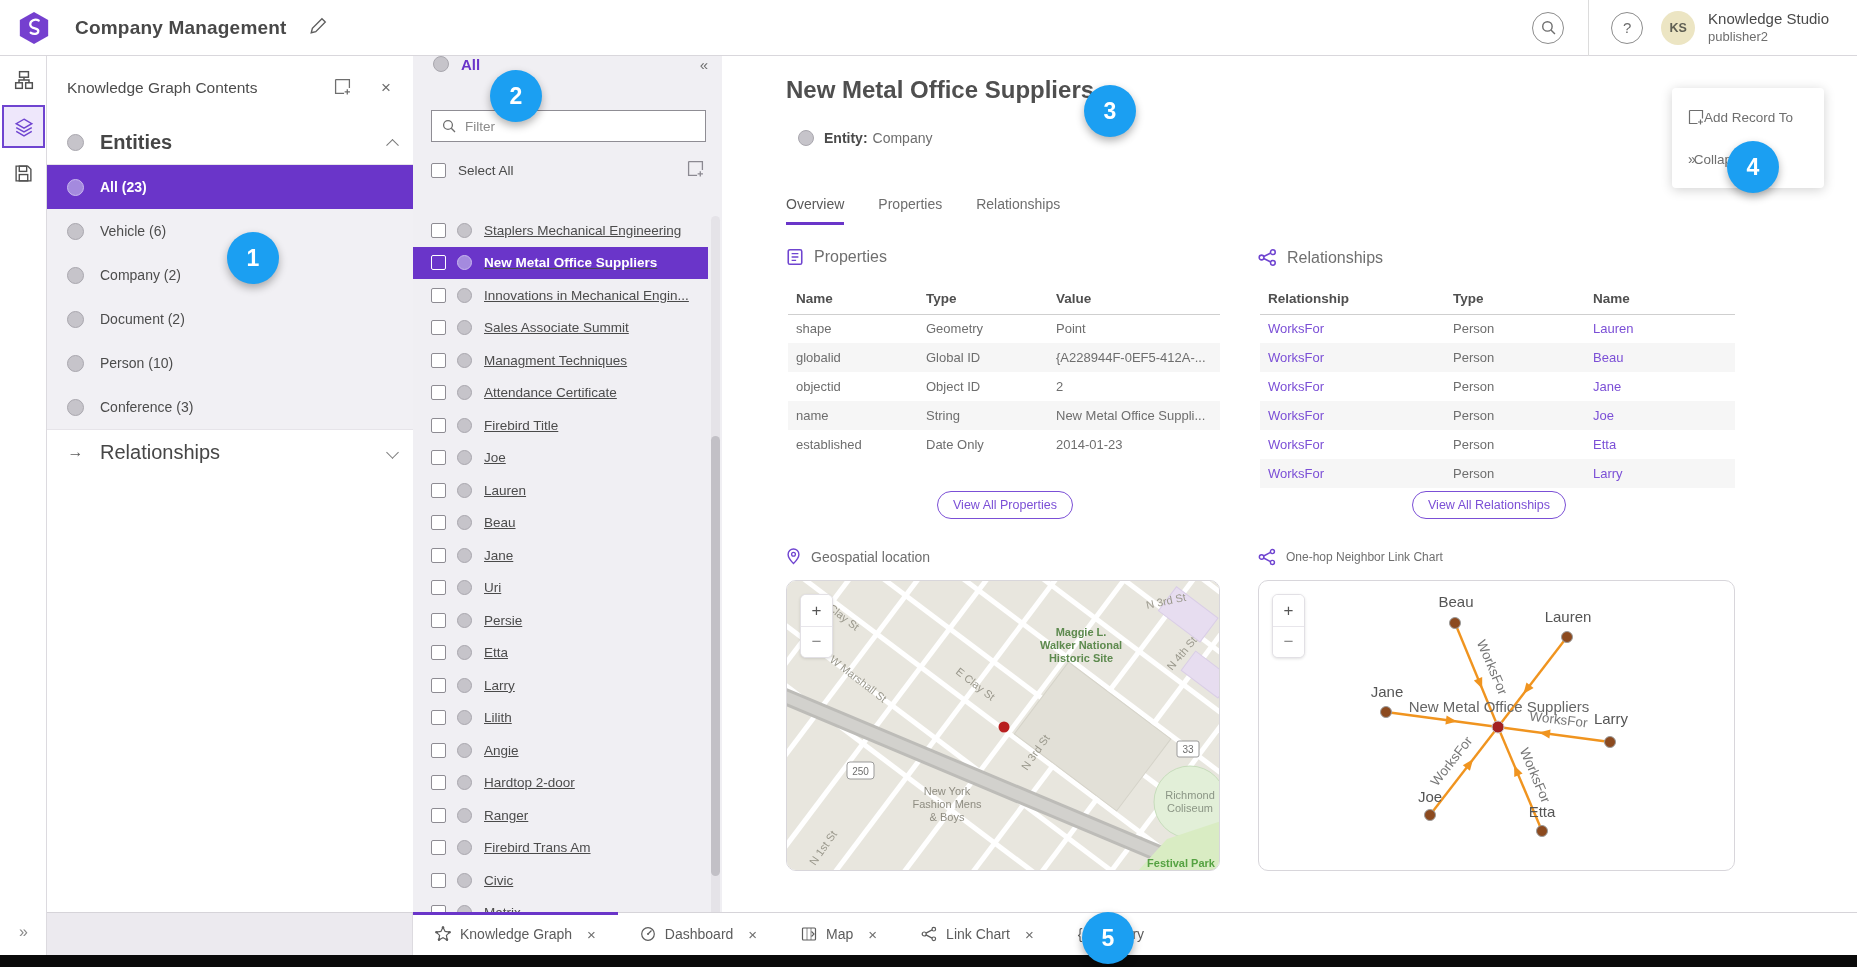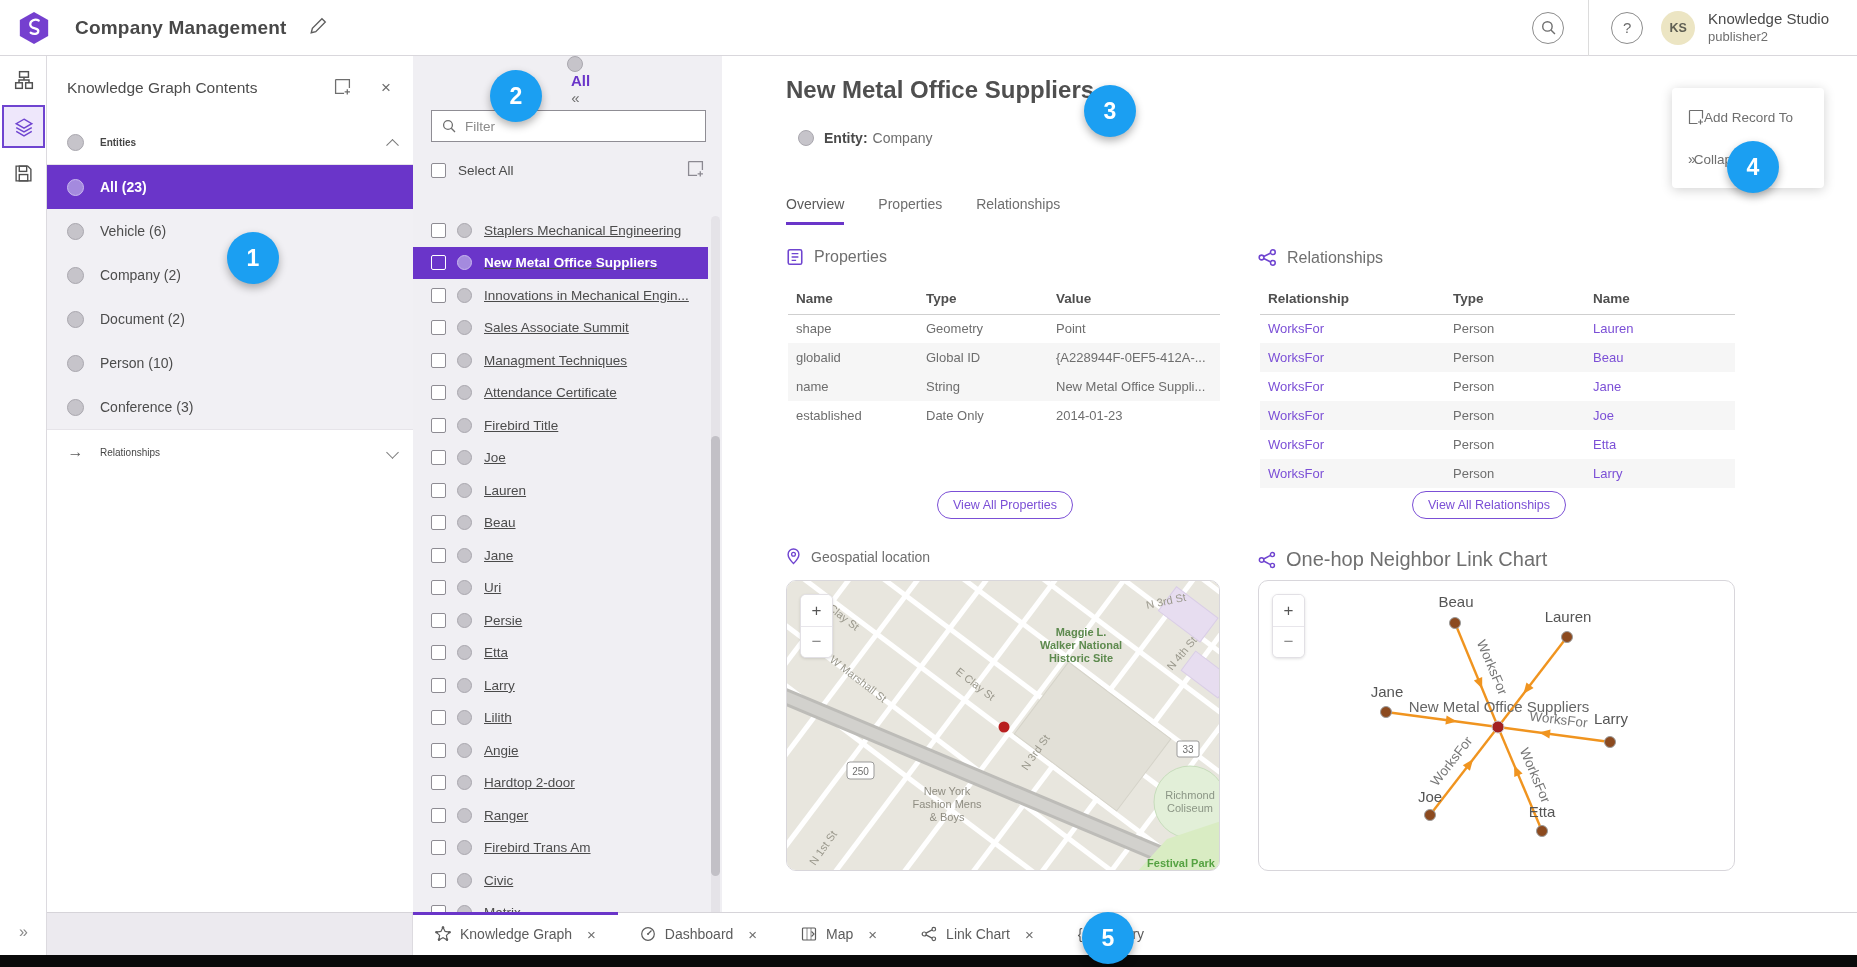--- a/index.html
+++ b/index.html
@@ -32,37 +32,37 @@
   .rail-expand { position:absolute; left:0; bottom:14px; width:47px; text-align:center; color:#8a8a8a;
                  font-size:16px; background:none; border:none; cursor:pointer; }
 
   
   .contents { position:absolute; left:47px; top:56px; width:366px; height:856px; background:#fff; z-index:10; }
   .contents-hdr { height:64px; display:flex; align-items:center; padding:0 18px 0 20px; }
   .contents-title { font-size:15.5px; color:#4c4c4c; flex:0 0 auto; }
   .contents-hdr .spacer { flex:1; }
   .icon-btn { background:none; border:none; color:#6e6e6e; cursor:pointer; padding:4px; }
   .sec-row { height:44px; display:flex; align-items:center; padding:0 16px 0 20px; background:#fff; cursor:pointer; }
-  .sec-label { font-size:10px; color:#464646; margin-left:16px; }
+  .sec-label { font-size:20px; color:#464646; margin-left:16px; }
   .sec-row .spacer { flex:1; }
   .circ { width:17px; height:17px; border-radius:50%; background:#c6c4ca; border:1px solid #a9a7ae; flex:0 0 auto; }
   .chev { width:9px; height:9px; border-right:1.6px solid #7a7a7a; border-bottom:1.6px solid #7a7a7a; display:inline-block; }
   .chev.up { transform:rotate(-135deg) translate(-2px,-2px); }
   .chev.down { transform:rotate(45deg); }
   .ent-list { background:#f1f0f4; border-top:1px solid #e6e4e9; border-bottom:1px solid #e6e4e9; }
   .ent-row { height:44px; display:flex; align-items:center; padding:0 20px; cursor:pointer; }
   .ent-row .ent-label { font-size:14px; color:#4c4c4c; margin-left:16px; }
   .ent-row.sel { background:#6a35c9; }
   .ent-row.sel .ent-label { color:#fff; font-weight:bold; }
   .ent-row.sel .circ { background:#a48ade; border-color:#c9b8ef; }
   .rel-arrow { font-size:16px; color:#5c5c5c; width:17px; text-align:center; }
 
   
   .records { position:absolute; left:413px; top:56px; width:309px; height:856px; background:#f0eff3; z-index:10; overflow:hidden; }
-  .rec-hdr { height:50px; display:flex; align-items:center; padding:0 16px 0 30px;flex-direction:column; }
+  .rec-hdr { height:50px; display:flex; align-items:flex-start; padding:0 16px 0 20px; }
   .rec-all { font-size:15px; font-weight:bold; color:#6a35c9; margin-left:12px; }
   .rec-hdr .spacer { flex:1; }
   .collapse-ic { color:#6e6e6e; font-size:15px; letter-spacing:-2px; background:none; border:none; cursor:pointer; }
   .filter-box { margin:4px 16px 0 18px; height:32px; background:#fff; border:1px solid #8f8d94;
                 display:flex; align-items:center; padding:0 10px; }
   .filter-box input { border:none; outline:none; font-size:13.5px; color:#4a4a4a; margin-left:9px; width:200px;
                       font-family:"Liberation Sans",sans-serif; background:transparent; }
   .filter-box input::placeholder { color:#8b8b8b; }
   .selall-row { height:40px; display:flex; align-items:center; padding:0 14px 0 18px; margin-top:8px; }
   .cbx { width:15px; height:15px; border:1px solid #8e8c93; background:#fff; border-radius:2px; flex:0 0 auto; }
@@ -442,20 +442,25 @@
       <tbody id="props-body">
           <tr class="">
      <td>shape</td>
      <td>Geometry</td>
      <td>Point</td>
    </tr>
           <tr class="stripe">
      <td>globalid</td>
      <td>Global ID</td>
      <td>{A228944F-0EF5-412A-...</td>
+   </tr>
+          <tr class="">
+     <td>objectid</td>
+     <td>Object ID</td>
+     <td>2</td>
    </tr>
           <tr class="stripe">
      <td>name</td>
      <td>String</td>
      <td>New Metal Office Suppli...</td>
    </tr>
           <tr class="">
      <td>established</td>
      <td>Date Only</td>
      <td>2014-01-23</td>
@@ -614,21 +619,21 @@
         <text x="394" y="286" text-anchor="middle" class="grn2">Festival Park</text>
 
         <circle cx="217" cy="146" r="5.5" fill="#b81f1f"></circle>
       </svg>
       <div class="zoom-ctl">
         <button>+</button>
         <button>−</button>
       </div>
     </div>
 
-    <div class="sec-hdr" style="left:536px; top:492px; font-size:20px;">
+    <div class="sec-hdr" style="left:536px; top:492px; font-size:12px;">
       <span class="sic">
         <svg width="18" height="18" viewBox="0 0 16 16">
             <circle cx="3.2" cy="8" r="2" fill="none" stroke="currentColor" stroke-width="1.3"></circle>
             <circle cx="12.8" cy="3.2" r="1.8" fill="none" stroke="currentColor" stroke-width="1.3"></circle>
             <circle cx="12.8" cy="12.8" r="1.8" fill="none" stroke="currentColor" stroke-width="1.3"></circle>
             <path d="M5 7.1 L11.1 3.9 M5 8.9 L11.1 12.1" stroke="currentColor" stroke-width="1.3"></path>
           </svg>
       </span>
       <span>One-hop Neighbor Link Chart</span>
     </div>

